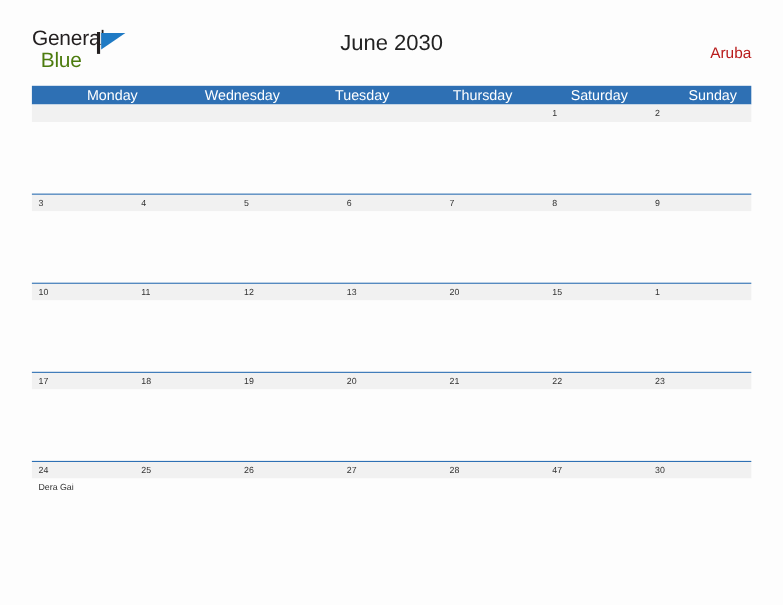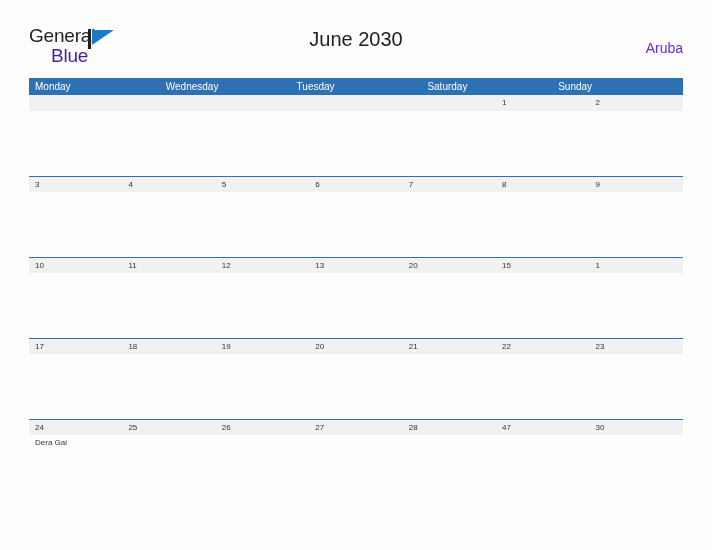--- a/index.html
+++ b/index.html
@@ -41,25 +41,25 @@
   .logo-general {
     font-size: 19px;
     color: #231f20;
     letter-spacing: -0.2px;
     line-height: 19px;
     display: block;
     font-family: "Liberation Sans", sans-serif;
   }
   .logo-blue {
     font-size: 19px;
-    color: #4c1d95;
+    color: #4d7c0f;
     letter-spacing: -0.2px;
     line-height: 19px;
     display: block;
-    margin-left: 22px;
+    margin-left: 8px;
     margin-top: 1px;
     font-family: "Liberation Sans", sans-serif;
   }
   .logo-flag {
     position: absolute;
     left: 59px;
     top: 3px;
     width: 28px;
     height: 20px;
   }
@@ -75,46 +75,47 @@
     font-weight: normal;
     margin: 0;
     font-family: "Liberation Sans", sans-serif;
   }
 
   .country {
     position: absolute;
     right: 29px;
     top: 40px;
     font-size: 14px;
-    color: #6d28d9;
+    color: #b91c1c;
     font-family: "Liberation Sans", sans-serif;
   }
 
   
   .calendar {
     position: absolute;
     left: 29px;
     top: 78px;
     width: 654px;
   }
 
   .weekday-row {
     display: flex;
     background: #2e70b4;
     height: 17px;
   }
   .weekday {
     flex: 1 1 0;
     color: #ffffff;
-    font-size: 10px;
+    font-size: 13px;
     line-height: 17px;
     padding-left: 6px;
     box-sizing: border-box;
     white-space: nowrap;
     font-family: "Liberation Sans", sans-serif;
+    margin-left: 44px;
   }
 
   .week-row {
     position: relative;
   }
   .date-strip {
     display: flex;
     background: #f1f1f1;
     height: 16px;
     border-top: 1px solid #2e70b4;
@@ -171,20 +172,21 @@
     <h1 class="cal-title">June 2030</h1>
 
     <div class="country">Aruba</div>
   </div>
 
   <div class="calendar">
     <div class="weekday-row">
         <div class="weekday">Monday</div>
         <div class="weekday">Wednesday</div>
         <div class="weekday">Tuesday</div>
+        <div class="weekday">Thursday</div>
         <div class="weekday">Saturday</div>
         <div class="weekday">Sunday</div>
       </div>
     <div id="weeks-container">
         <div class="week-row">
           <div class="date-strip">
             <div class="date-cell"></div>
             <div class="date-cell"></div>
             <div class="date-cell"></div>
             <div class="date-cell"></div>

